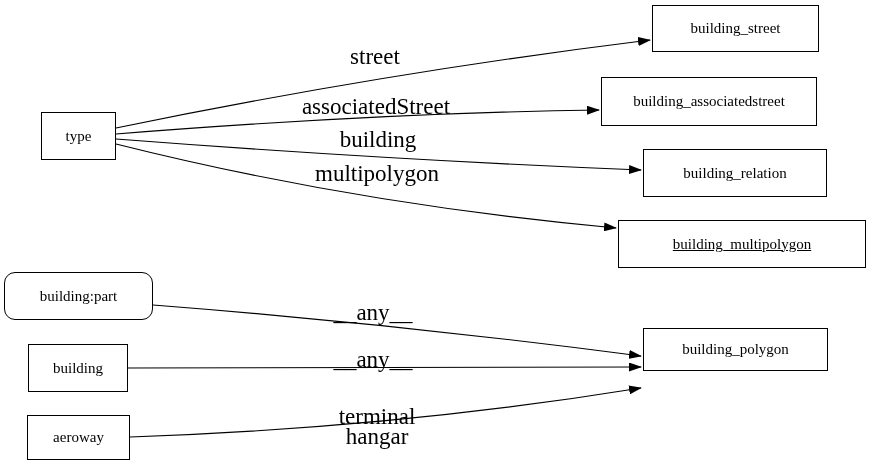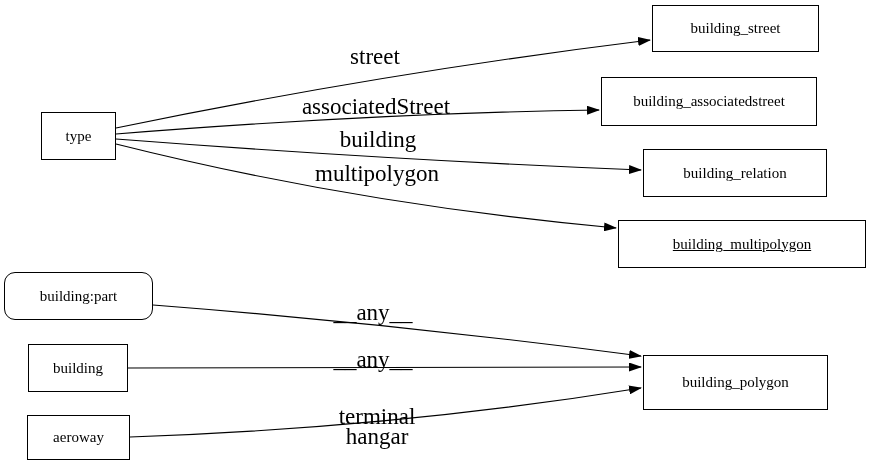--- a/index.html
+++ b/index.html
@@ -45,21 +45,21 @@
   }
   
   .n-type                     { left: 41px;  top: 112px; width: 75px;  height: 48px; }
   .n-building-part            { left: 4px;   top: 272px; width: 149px; height: 48px; border-radius: 11px; }
   .n-building                 { left: 28px;  top: 344px; width: 100px; height: 48px; }
   .n-aeroway                  { left: 27px;  top: 415px; width: 103px; height: 45px; }
   .n-building-street          { left: 652px; top: 5px;   width: 167px; height: 47px; }
   .n-building-associatedstreet{ left: 601px; top: 77px;  width: 216px; height: 49px; }
   .n-building-relation        { left: 643px; top: 149px; width: 184px; height: 48px; }
   .n-building-multipolygon    { left: 618px; top: 220px; width: 248px; height: 48px; text-decoration: underline; }
-  .n-building-polygon         { left: 643px; top: 355px; width: 185px; height: 55px; }
+  .n-building-polygon         { left: 643px; top: 328px; width: 185px; height: 43px; }
   
   .l-street          { left: 375px; top: 57px;  }
   .l-associatedstreet{ left: 376px; top: 107px; }
   .l-building        { left: 378px; top: 140px; }
   .l-multipolygon    { left: 377px; top: 174px; }
   .l-any1            { left: 373px; top: 313px; }
   .l-any2            { left: 373px; top: 360px; }
   .l-terminal-hangar { left: 377px; top: 392px; margin-top: 35px; }
   .edge {
     fill: none;

